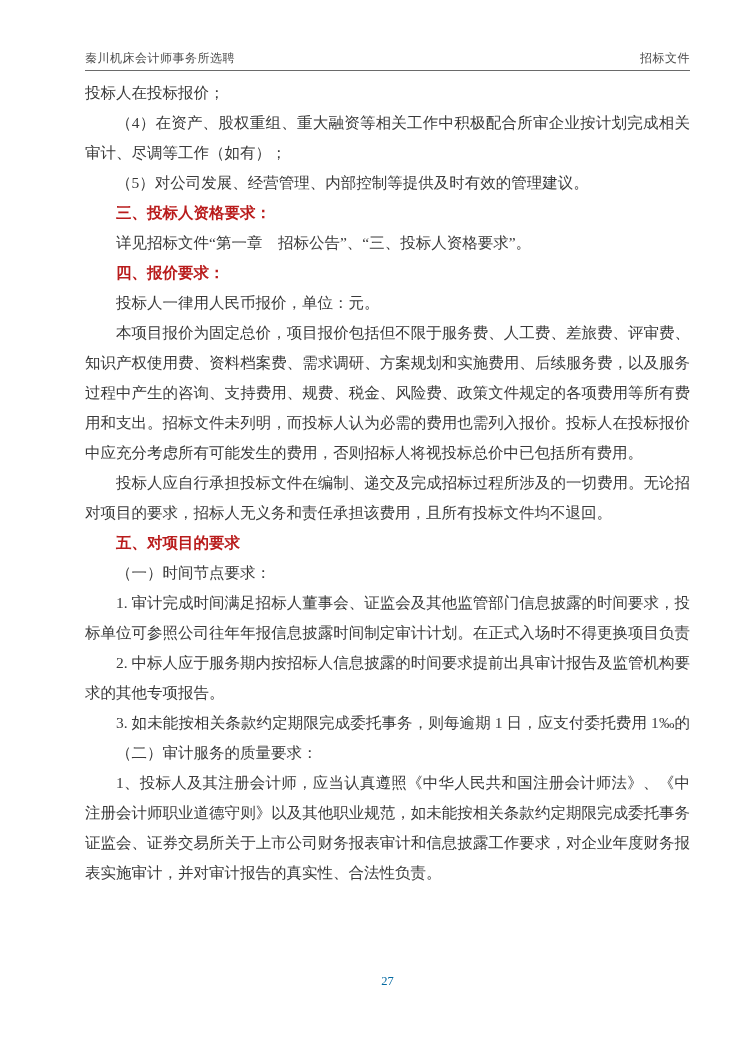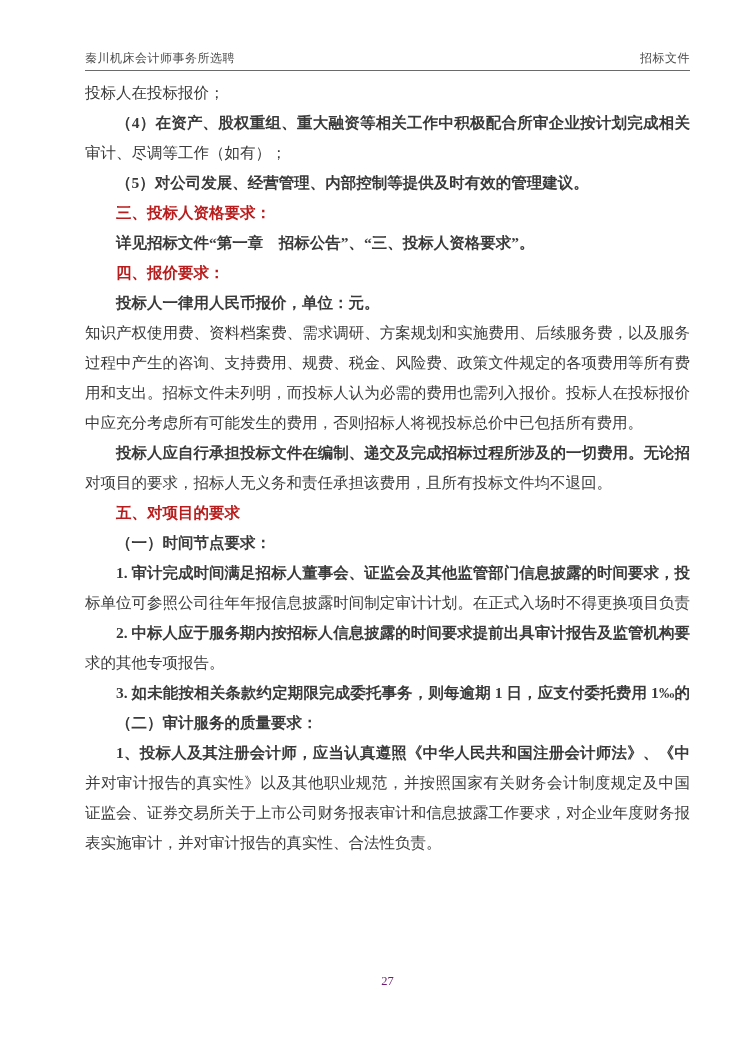--- a/index.html
+++ b/index.html
@@ -38,36 +38,36 @@
     right: 60px;
     top: 78px;
     font-size: 15.5px;
   }
   .line {
     height: 30px;
     line-height: 30px;
     white-space: nowrap;
     letter-spacing: 0;
   }
-  .line.indent { text-indent: 31px; font-weight: bold; }
+  .line.indent { text-indent: 31px; }
   .line.bold { font-weight: bold; color: #b91c1c; }
   .line.full {
     white-space: normal;
     overflow: hidden;
     text-align: justify;
     text-align-last: justify;
   }
   .footer {
     position: absolute;
     left: 85px;
     right: 60px;
     top: 974px;
     text-align: center;
     font-size: 12.5px;
-    color: #701a75;
+    color: #0369a1;
   }
 </style>
 </head>
 <body>
 
 <div class="page">
 
   <div class="header">
     <span>秦川机床会计师事务所选聘</span>
     <span>招标文件</span>
@@ -77,36 +77,37 @@
 
   <div class="doc-body" id="doc-body">
       <div class="line">投标人在投标报价；</div>
       <div class="line indent full">（4）在资产、股权重组、重大融资等相关工作中积极配合所审企业按计划完成相关</div>
       <div class="line">审计、尽调等工作（如有）；</div>
       <div class="line indent">（5）对公司发展、经营管理、内部控制等提供及时有效的管理建议。</div>
       <div class="line indent bold">三、投标人资格要求：</div>
       <div class="line indent">详见招标文件“第一章　招标公告”、“三、投标人资格要求”。</div>
       <div class="line indent bold">四、报价要求：</div>
       <div class="line indent">投标人一律用人民币报价，单位：元。</div>
+      <div class="line indent full">本项目报价为固定总价，项目报价包括但不限于服务费、人工费、差旅费、评审费、</div>
       <div class="line full">知识产权使用费、资料档案费、需求调研、方案规划和实施费用、后续服务费，以及服务</div>
       <div class="line full">过程中产生的咨询、支持费用、规费、税金、风险费、政策文件规定的各项费用等所有费</div>
       <div class="line full">用和支出。招标文件未列明，而投标人认为必需的费用也需列入报价。投标人在投标报价</div>
       <div class="line">中应充分考虑所有可能发生的费用，否则招标人将视投标总价中已包括所有费用。</div>
       <div class="line indent full">投标人应自行承担投标文件在编制、递交及完成招标过程所涉及的一切费用。无论招</div>
       <div class="line">对项目的要求，招标人无义务和责任承担该费用，且所有投标文件均不退回。</div>
       <div class="line indent bold">五、对项目的要求</div>
       <div class="line indent">（一）时间节点要求：</div>
       <div class="line indent full">1. 审计完成时间满足招标人董事会、证监会及其他监管部门信息披露的时间要求，投</div>
       <div class="line full">标单位可参照公司往年年报信息披露时间制定审计计划。在正式入场时不得更换项目负责</div>
       <div class="line indent full">2. 中标人应于服务期内按招标人信息披露的时间要求提前出具审计报告及监管机构要</div>
       <div class="line">求的其他专项报告。</div>
       <div class="line indent full">3. 如未能按相关条款约定期限完成委托事务，则每逾期 1 日，应支付委托费用 1‰的逾</div>
       <div class="line indent">（二）审计服务的质量要求：</div>
       <div class="line indent full">1、投标人及其注册会计师，应当认真遵照《中华人民共和国注册会计师法》、《中国</div>
-      <div class="line full">并对审计报告的真实性》以及其他职业规范，并按照国家有关财务会计制度规定及中国</div>
+      <div class="line full">注册会计师职业道德守则》以及其他职业规范，如未能按相关条款约定期限完成委托事务</div>
       <div class="line full">证监会、证券交易所关于上市公司财务报表审计和信息披露工作要求，对企业年度财务报</div>
       <div class="line">表实施审计，并对审计报告的真实性、合法性负责。</div>
     </div>
 
   <div class="footer">
     <span>27</span>
   </div>
 
 </div>
 

